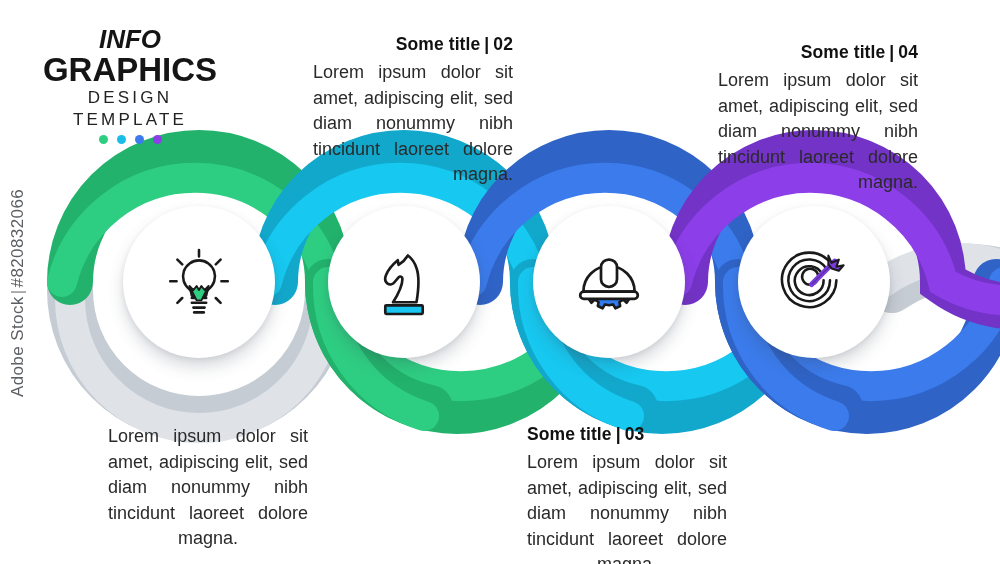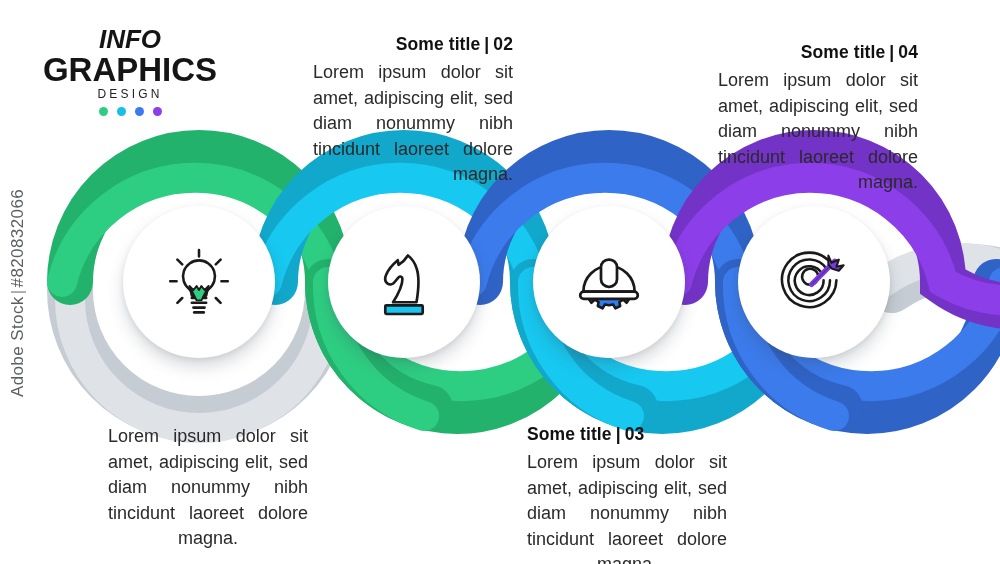--- a/index.html
+++ b/index.html
@@ -20,21 +20,21 @@
   #watermark-left .bar{color:#8b8f93;padding:0 2px;}
 
   
   #logo-block{position:absolute;left:30px;top:26px;width:200px;text-align:center;}
   #logo-info,#logo-graphics{
     font-weight:bold;color:#151515;letter-spacing:0px;line-height:1.03;
   }
   #logo-info{font-size:26px;font-style:italic;}
   #logo-graphics{font-size:33px;}
   #logo-design,#logo-template{
-    font-size:12px;color:#222;letter-spacing:3.2px;line-height:1.28;font-weight:400;
+    font-size:17px;color:#222;letter-spacing:3.2px;line-height:1.28;font-weight:400;
   }
   #logo-dots{margin-top:5px;display:flex;justify-content:center;gap:9px;}
   #logo-dots i{width:9px;height:9px;border-radius:50%;display:block;}
 
   
   .info-block{position:absolute;width:200px;}
   .info-title{
     font-size:17.5px;font-weight:bold;color:#111;letter-spacing:.1px;
     margin-bottom:5px;white-space:nowrap;
   }
@@ -177,20 +177,21 @@
   </div>
 
   <div id="watermark-left">
     <span>Adobe Stock</span><span class="bar">|</span><span>#820832066</span>
   </div>
 
   <div id="logo-block">
     <div id="logo-info">INFO</div>
     <div id="logo-graphics">GRAPHICS</div>
     <div id="logo-design">DESIGN</div>
+    <div id="logo-template">TEMPLATE</div>
     <div id="logo-dots">
       <i style="background: rgb(46, 206, 130);"></i>
       <i style="background: rgb(24, 190, 232);"></i>
       <i style="background: rgb(59, 123, 235);"></i>
       <i style="background: rgb(140, 62, 232);"></i>
     </div>
   </div>
 
   <div class="info-block" id="block-01">
     <div class="info-body">Lorem ipsum dolor sit amet, adipiscing elit, sed diam nonummy nibh tincidunt laoreet dolore magna.</div>

